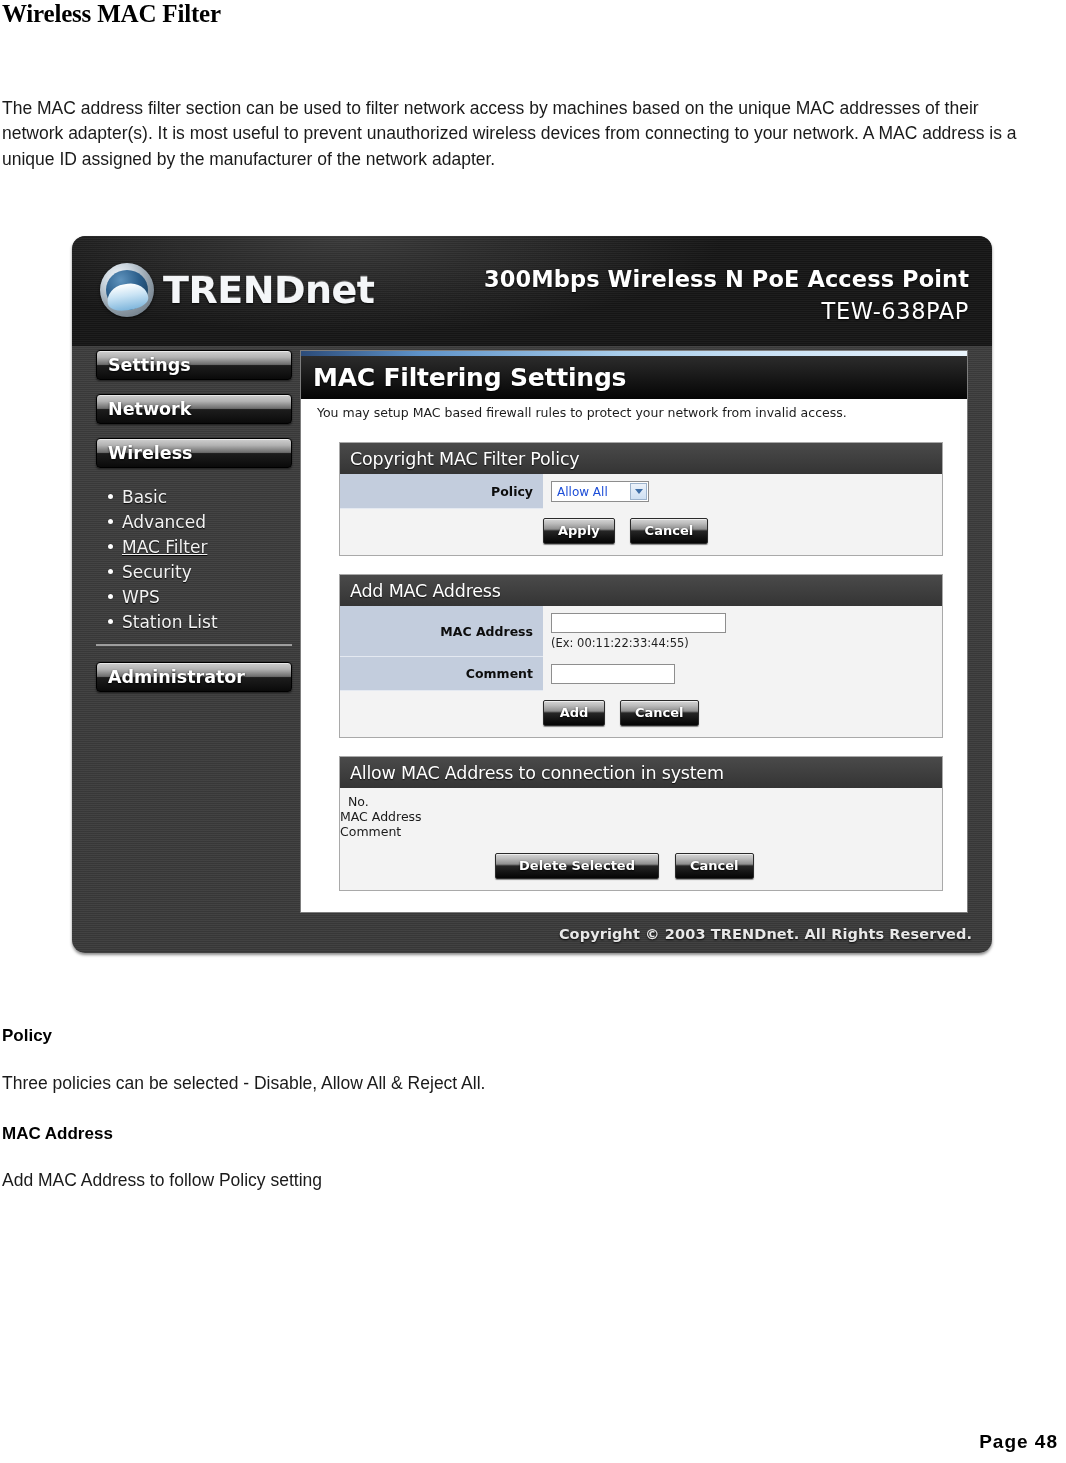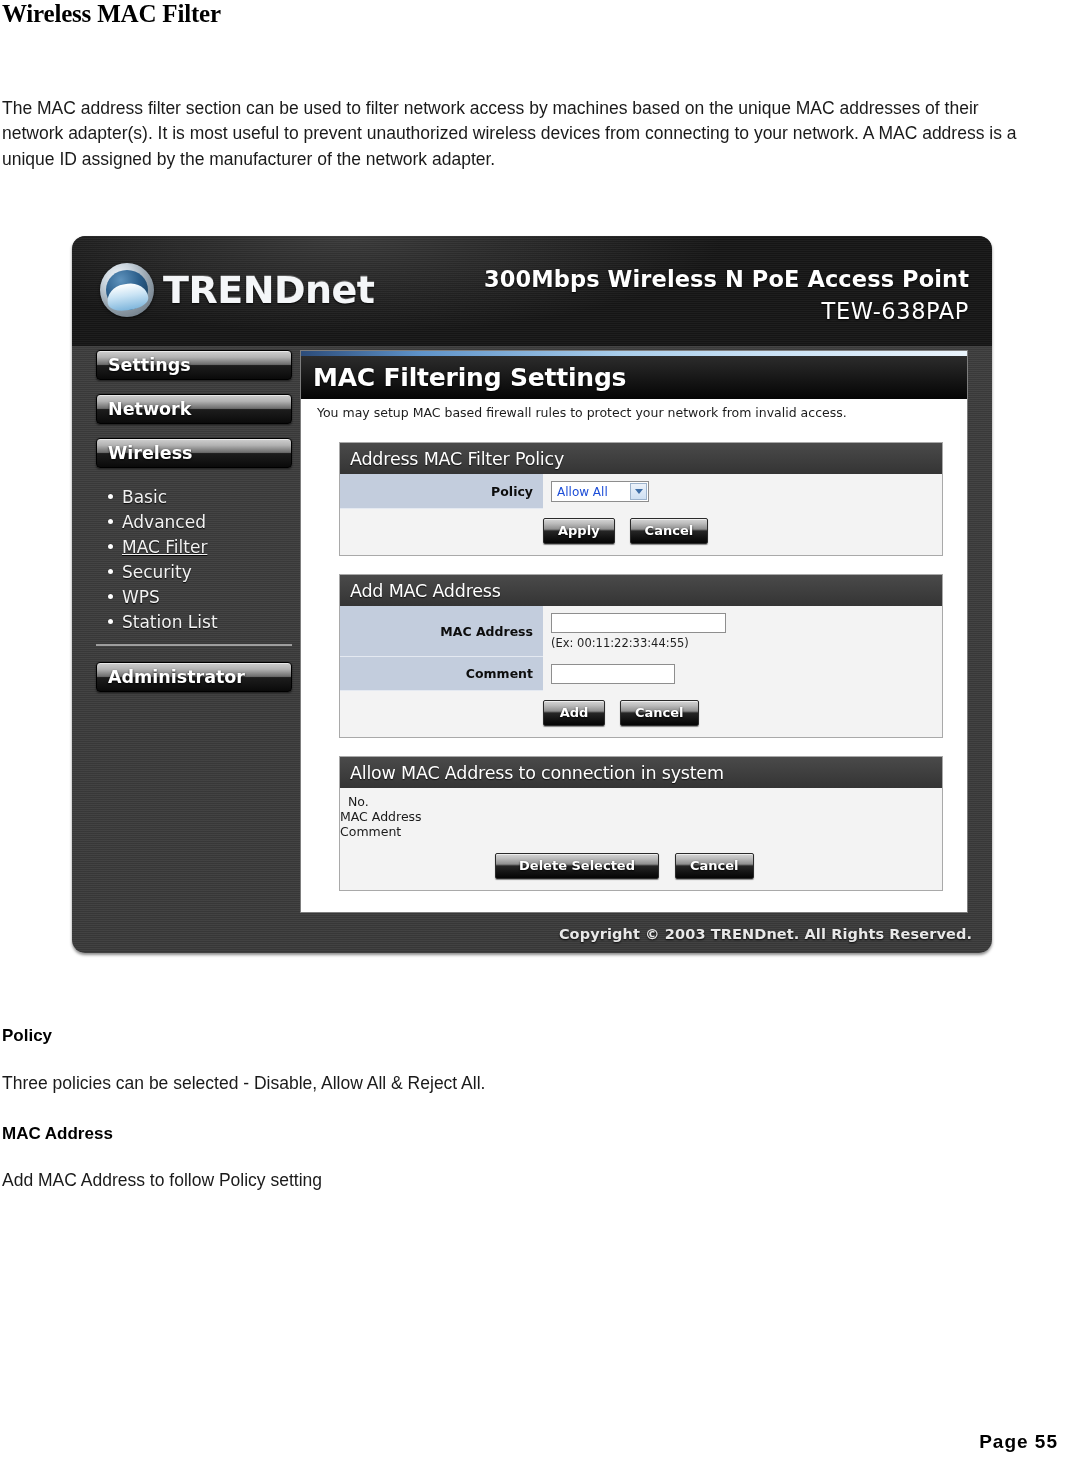--- a/index.html
+++ b/index.html
@@ -402,21 +402,21 @@
     <div class="main-topbar"></div>
     <div class="main-title">
       <span>MAC Filtering Settings</span>
     </div>
 
     <div class="main-body">
       <p class="intro-text">You may setup MAC based firewall rules to protect your network from invalid access.</p>
 
       <div class="card">
         <div class="card-head">
-          <span>Address MAC Filter Policy</span>
+          <span>Copyright MAC Filter Policy</span>
         </div>
         <div class="form-row">
           <div class="form-label">Policy</div>
           <div class="form-field">
             <div class="sel">
               <span class="sel-val">Allow All</span>
               <span class="sel-arrow">
                   <i></i>
                 </span>
             </div>
@@ -472,13 +472,13 @@
     <span>Copyright © 2003 TRENDnet. All Rights Reserved.</span>
   </div>
 </div>
 
 <div class="sec-head" style="top:1026px;">Policy</div>
 <div class="sec-body" style="top:1073px;">Three policies can be selected - Disable, Allow All &amp; Reject All.</div>
 
 <div class="sec-head" style="top:1124px;">MAC Address</div>
 <div class="sec-body" style="top:1170px;">Add MAC Address to follow Policy setting</div>
 
-<div class="page-num">Page  55</div>
+<div class="page-num">Page  48</div>
 
 </body></html>

